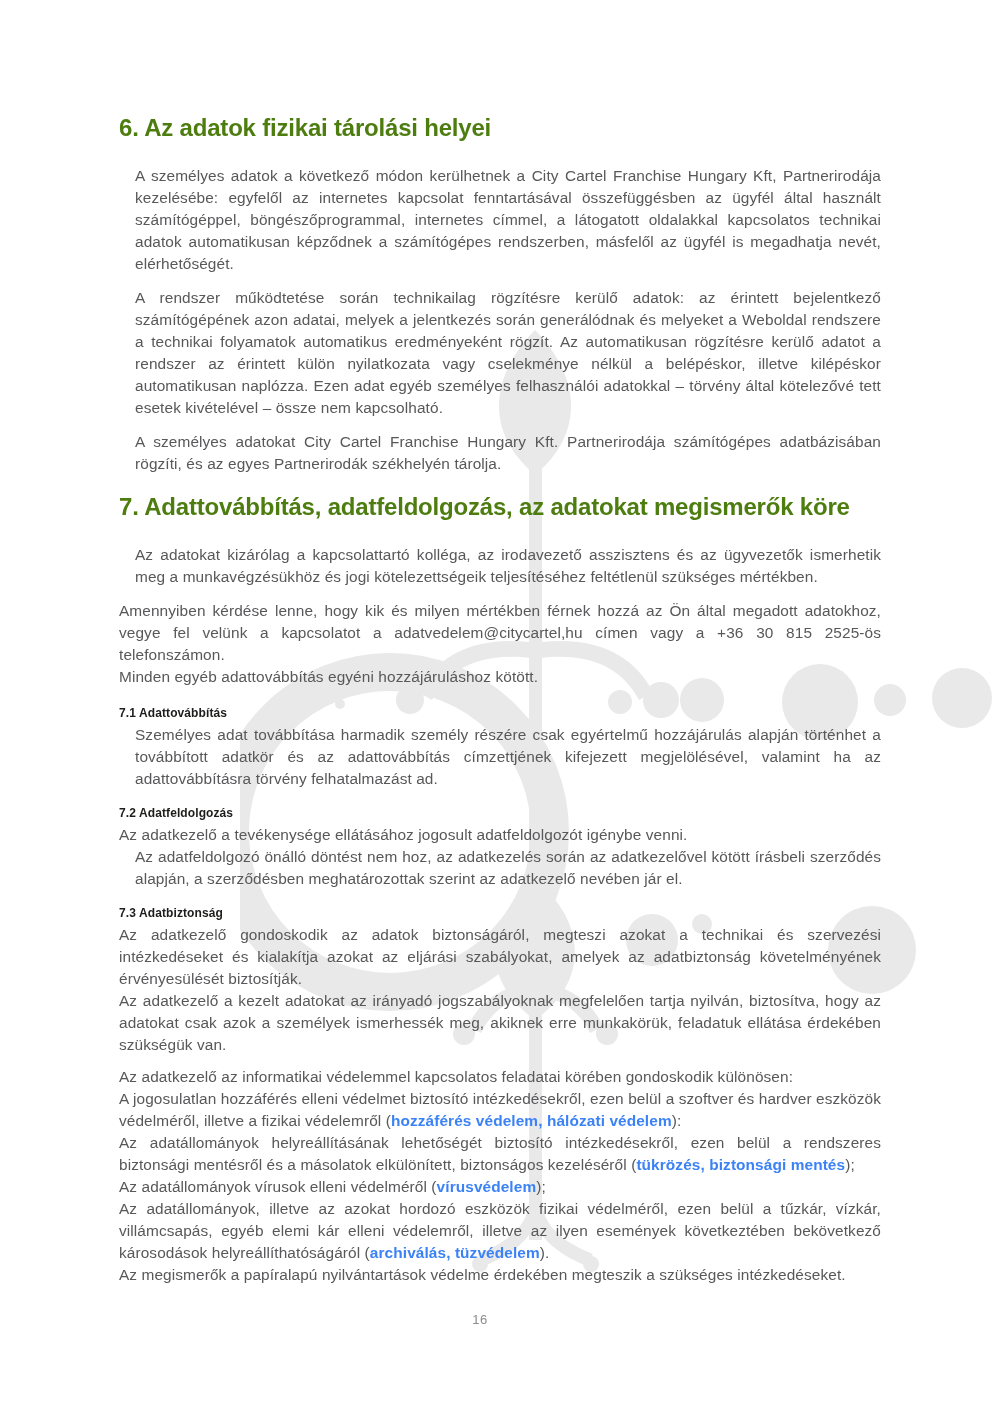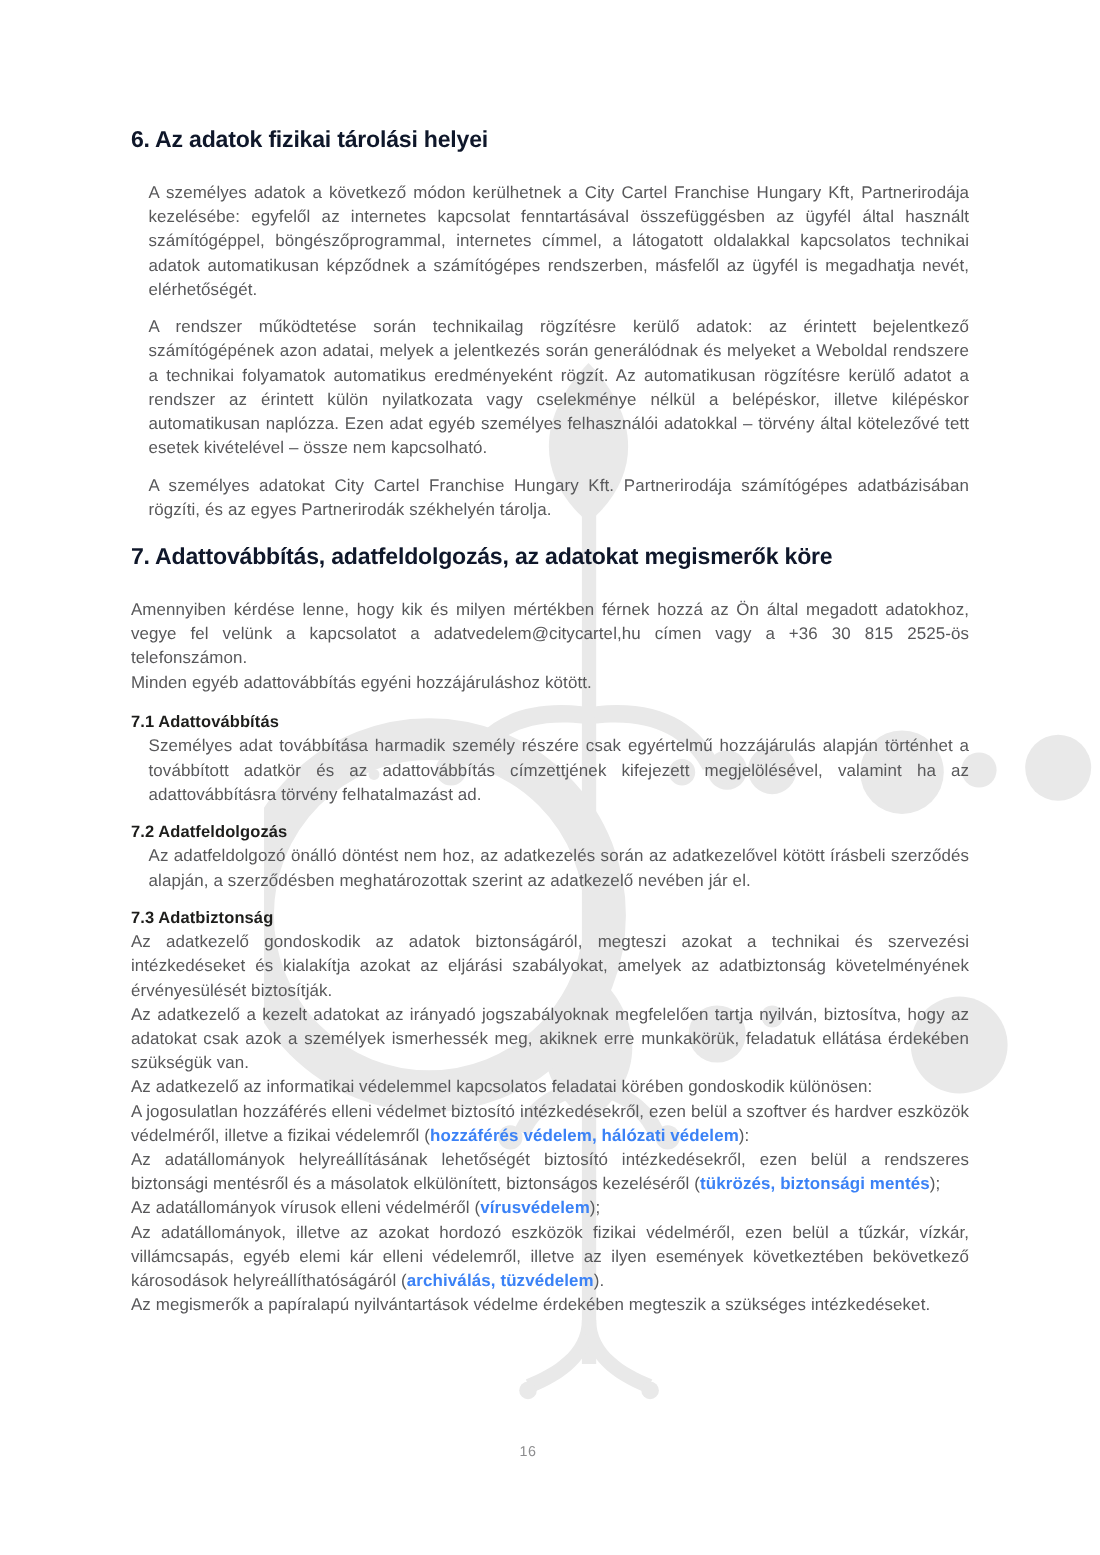--- a/index.html
+++ b/index.html
@@ -26,43 +26,43 @@
     top: 114px;
     width: 762px;
     z-index: 1;
     color: #58585a;
     font-size: 15.4px;
     line-height: 22px;
     letter-spacing: 0.1px;
     text-align: justify;
   }
   h1, h2 {
-    font-size: 21px;
+    font-size: 24px;
     line-height: 27px;
     font-weight: bold;
-    color: #0f172a;
+    color: #4d7c0f;
     letter-spacing: -0.2px;
     text-align: left;
     margin: 0 0 24px 0;
   }
   h2 { margin-top: 18px; }
   h3 {
-    font-size: 15px;
+    font-size: 12px;
     line-height: 22px;
     font-weight: bold;
     color: #1d1d1b;
     text-align: left;
     margin: 0;
   }
   h3.gap-sm { margin-top: 14px; }
   h3.gap-md { margin-top: 3px; }
   h3.gap-lg { margin-top: 8px; }
   p { margin: 0 0 12px 16px; }
   p.tight { margin: 0; }
-  p.after-block { margin: 0 0 0 0; }
+  p.after-block { margin: 0 0 10px 0; }
   strong { font-weight: bold; color: #3b82f6; }
   .page-number {
     position: absolute;
     top: 1312px;
     left: 0;
     width: 960px;
     text-align: center;
     font-size: 13px;
     color: #8c8c8e;
     z-index: 1;
@@ -116,27 +116,29 @@
   </svg>
 
   <main class="content">
 
     <h1>6. Az adatok fizikai tárolási helyei</h1>
     <p>A személyes adatok a következő módon kerülhetnek a City Cartel Franchise Hungary Kft, Partnerirodája kezelésébe: egyfelől az internetes kapcsolat fenntartásával összefüggésben az ügyfél által használt számítógéppel, böngészőprogrammal, internetes címmel, a látogatott oldalakkal kapcsolatos technikai adatok automatikusan képződnek a számítógépes rendszerben, másfelől az ügyfél is megadhatja nevét, elérhetőségét.</p>
     <p>A rendszer működtetése során technikailag rögzítésre kerülő adatok: az érintett bejelentkező számítógépének azon adatai, melyek a jelentkezés során generálódnak és melyeket a Weboldal rendszere a technikai folyamatok automatikus eredményeként rögzít. Az automatikusan rögzítésre kerülő adatot a rendszer az érintett külön nyilatkozata vagy cselekménye nélkül a belépéskor, illetve kilépéskor automatikusan naplózza. Ezen adat egyéb személyes felhasználói adatokkal – törvény által kötelezővé tett esetek kivételével – össze nem kapcsolható.</p>
     <p>A személyes adatokat City Cartel Franchise Hungary Kft. Partnerirodája számítógépes adatbázisában rögzíti, és az egyes Partnerirodák székhelyén tárolja.</p>
 
     <h2>7. Adattovábbítás, adatfeldolgozás, az adatokat megismerők köre</h2>
+    <p>Az adatokat kizárólag a kapcsolattartó kolléga, az irodavezető asszisztens és az ügyvezetők ismerhetik meg a munkavégzésükhöz és jogi kötelezettségeik teljesítéséhez feltétlenül szükséges mértékben.</p>
     <p class="tight">Amennyiben kérdése lenne, hogy kik és milyen mértékben férnek hozzá az Ön által megadott adatokhoz, vegye fel velünk a kapcsolatot a adatvedelem@citycartel,hu címen vagy a +36 30 815 2525-ös telefonszámon.</p>
     <p class="tight">Minden egyéb adattovábbítás egyéni hozzájáruláshoz kötött.</p>
 
     <h3 class="gap-sm">7.1 Adattovábbítás</h3>
     <p>Személyes adat továbbítása harmadik személy részére csak egyértelmű hozzájárulás alapján történhet a továbbított adatkör és az adattovábbítás címzettjének kifejezett megjelölésével, valamint ha az adattovábbításra törvény felhatalmazást ad.</p>
 
     <h3 class="gap-md">7.2 Adatfeldolgozás</h3>
+    <p class="tight">Az adatkezelő a tevékenysége ellátásához jogosult adatfeldolgozót igénybe venni.</p>
     <p>Az adatfeldolgozó önálló döntést nem hoz, az adatkezelés során az adatkezelővel kötött írásbeli szerződés alapján, a szerződésben meghatározottak szerint az adatkezelő nevében jár el.</p>
 
     <h3 class="gap-lg">7.3 Adatbiztonság</h3>
     <p class="tight">Az adatkezelő gondoskodik az adatok biztonságáról, megteszi azokat a technikai és szervezési intézkedéseket és kialakítja azokat az eljárási szabályokat, amelyek az adatbiztonság követelményének érvényesülését biztosítják.</p>
     <p class="after-block">Az adatkezelő a kezelt adatokat az irányadó jogszabályoknak megfelelően tartja nyilván, biztosítva, hogy az adatokat csak azok a személyek ismerhessék meg, akiknek erre munkakörük, feladatuk ellátása érdekében szükségük van.</p>
 
     <p class="tight">Az adatkezelő az informatikai védelemmel kapcsolatos feladatai körében gondoskodik különösen:</p>
 
     <p class="tight"><span>A jogosulatlan hozzáférés elleni védelmet biztosító intézkedésekről, ezen belül a szoftver és hardver eszközök védelméről, illetve a fizikai védelemről (</span><strong>hozzáférés védelem, hálózati védelem</strong><span>):</span></p>
 

